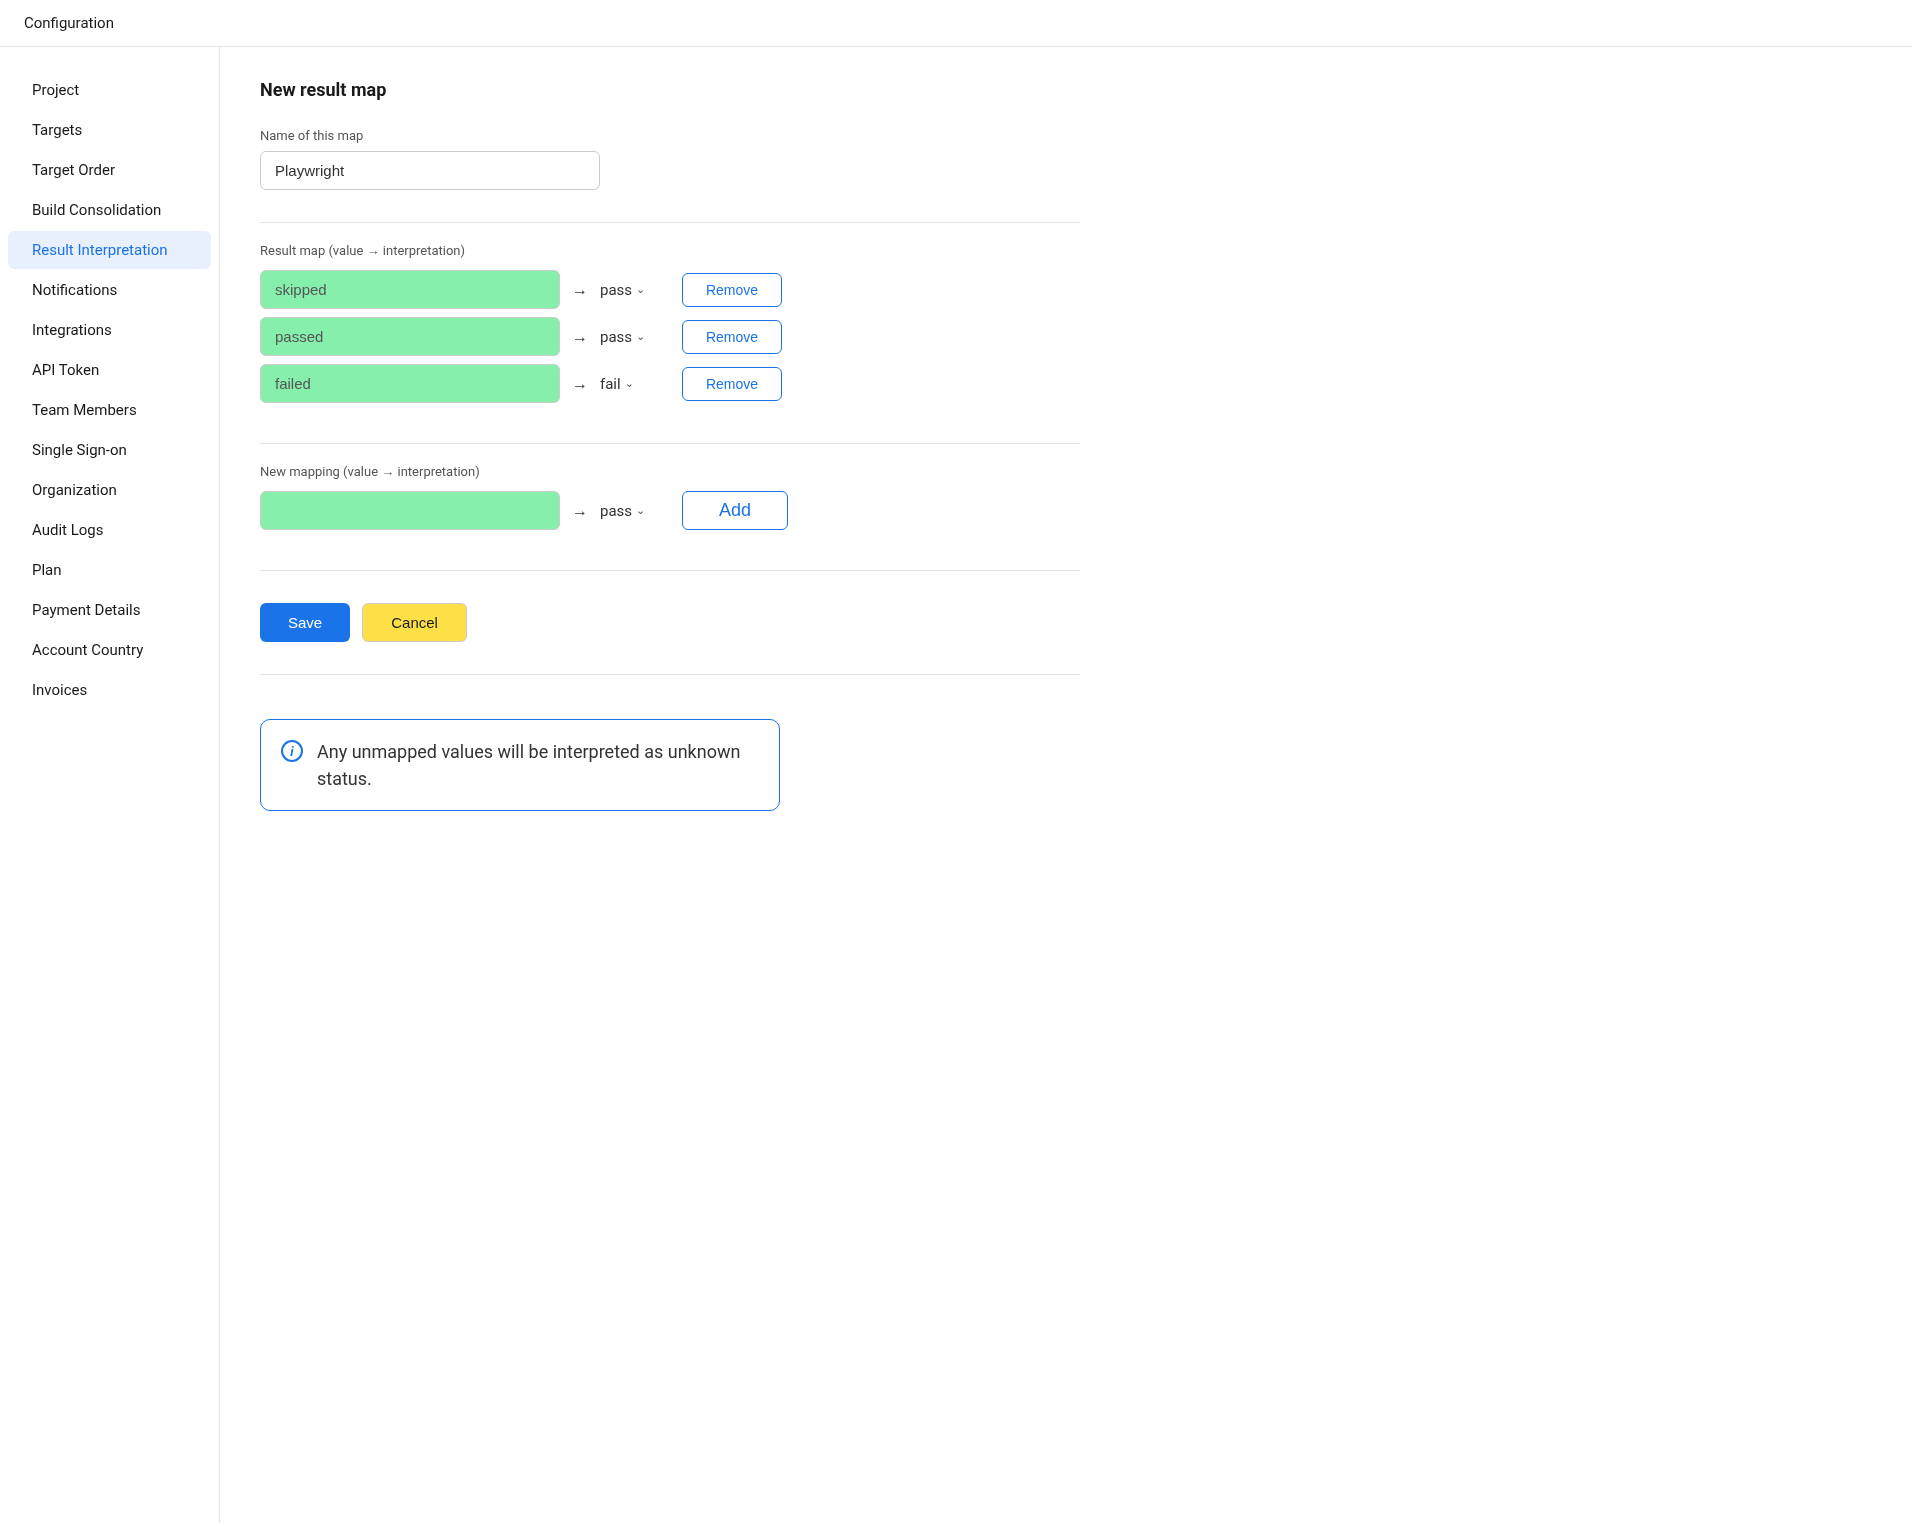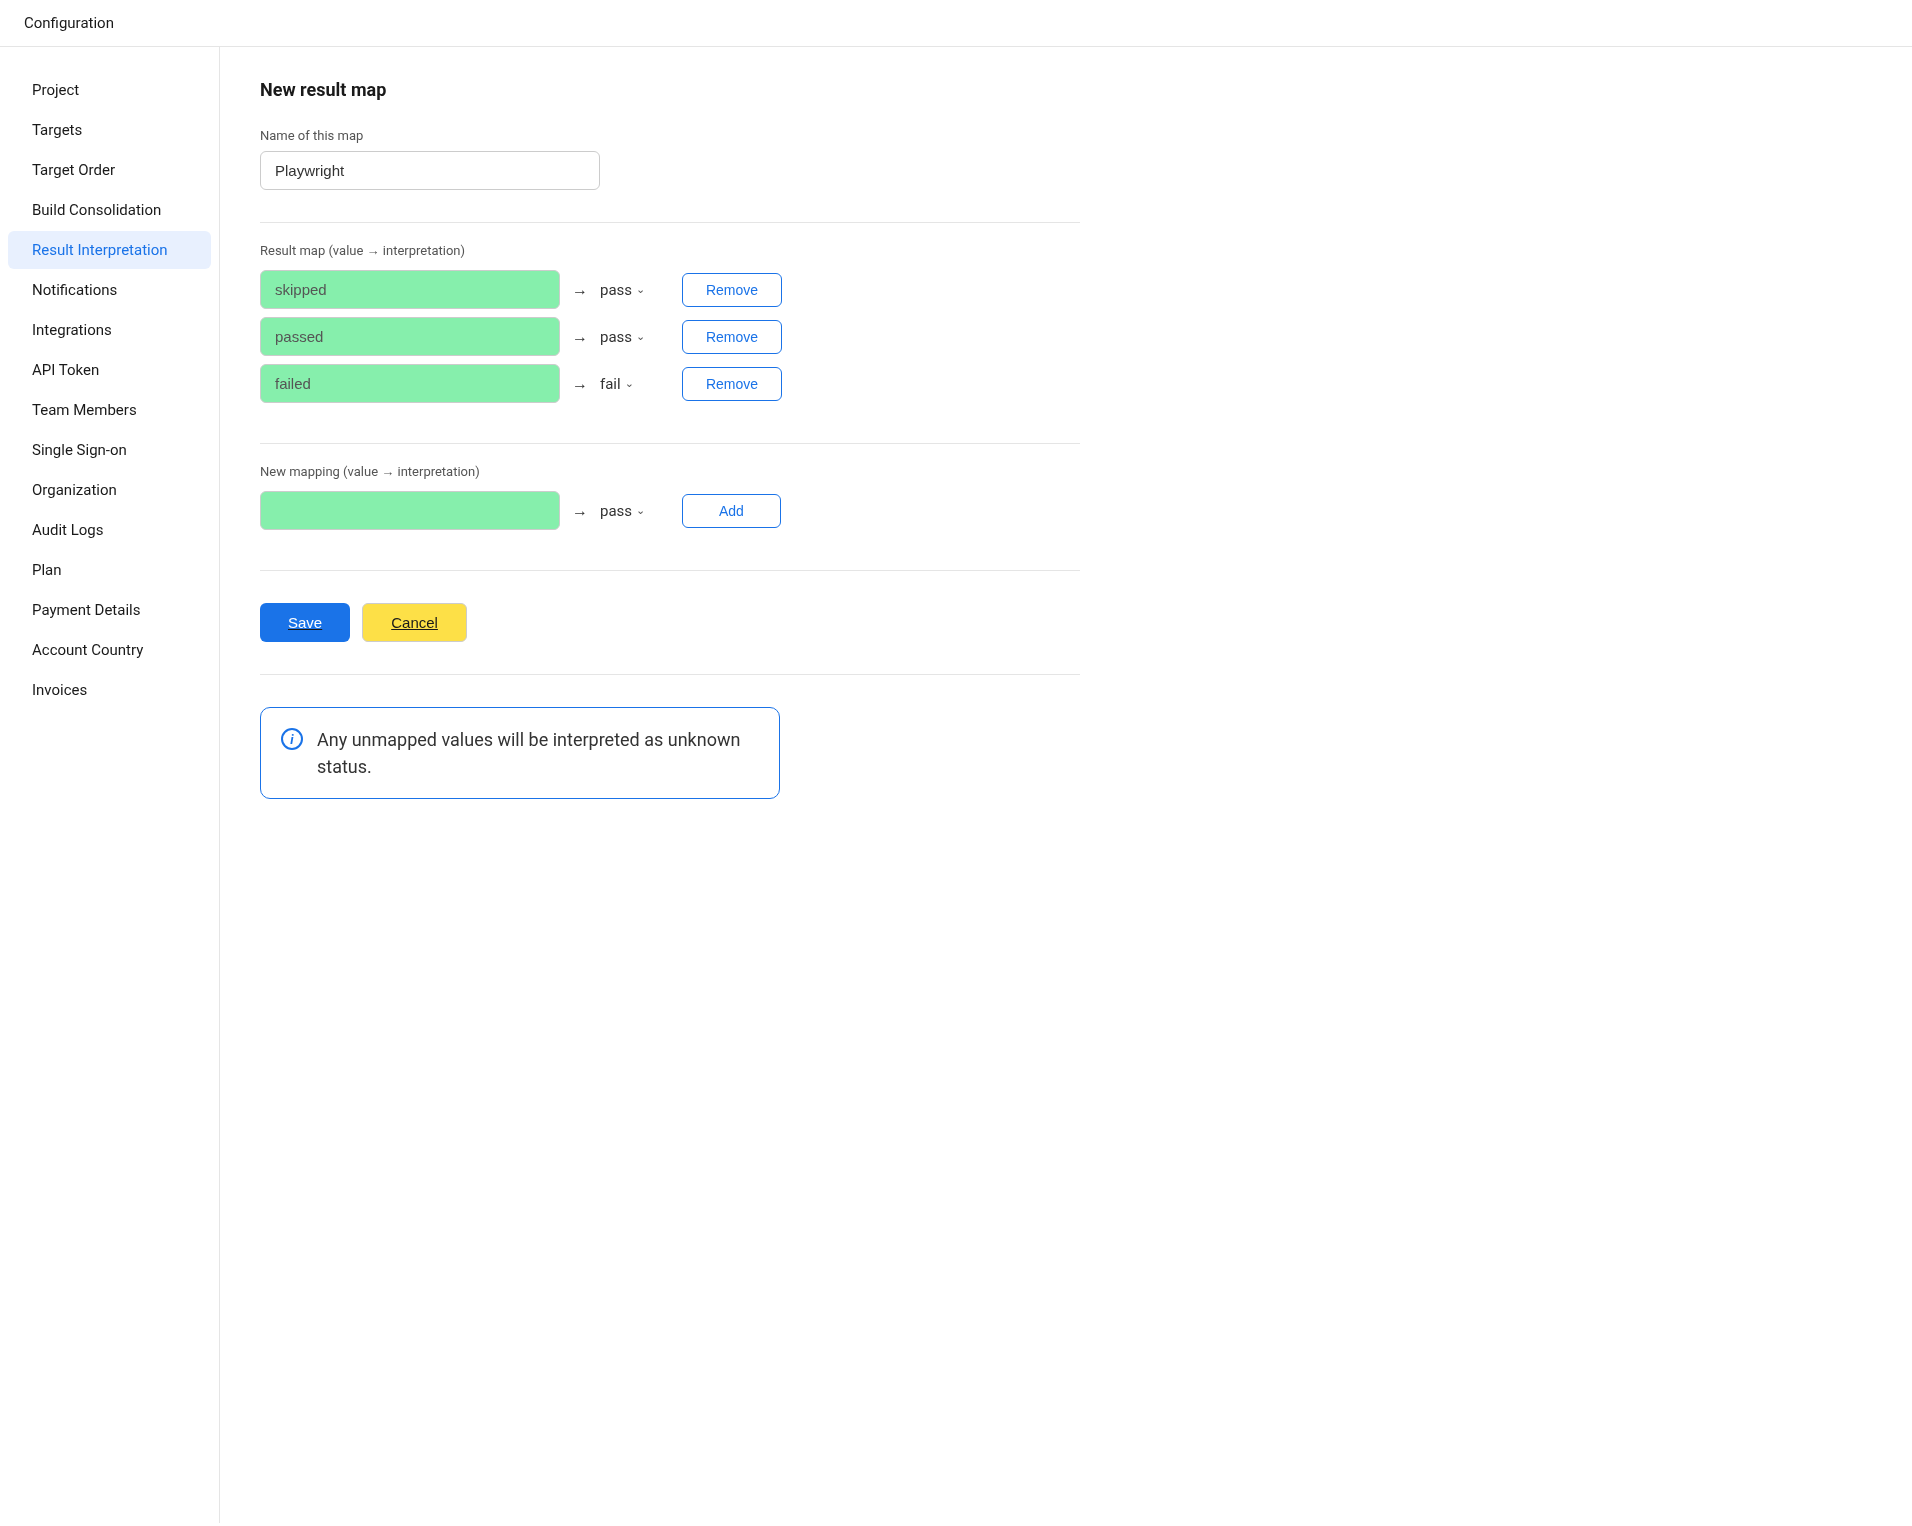--- a/index.html
+++ b/index.html
@@ -133,45 +133,44 @@
       cursor: pointer;
       min-width: 100px;
     }
 
     .add-btn {
       padding: 8px 36px;
       border: 1px solid #1a73e8;
       background: #fff;
       color: #1a73e8;
       border-radius: 6px;
-      font-size: 14px;
+      font-size: 18px;
       cursor: pointer;
       min-width: 80px;
     }
 
     .new-mapping-section {
       margin-bottom: 32px;
       padding-bottom: 32px;
       border-bottom: 1px solid #e5e5e5;
     }
 
     .new-mapping-label {
       font-size: 13px;
       color: #555;
       margin-bottom: 12px;
       display: block;
     }
 
     .actions-row {
       display: flex;
       gap: 12px;
-      margin-bottom: 32px;
+      margin-bottom: 44px;
       padding-bottom: 32px;
       border-bottom: 1px solid #e5e5e5;
-      text-decoration: underline;
     }
 
     .save-btn {
       padding: 10px 28px;
       background: #1a73e8;
       color: #fff;
       border: none;
       border-radius: 6px;
       font-size: 15px;
       cursor: pointer;

